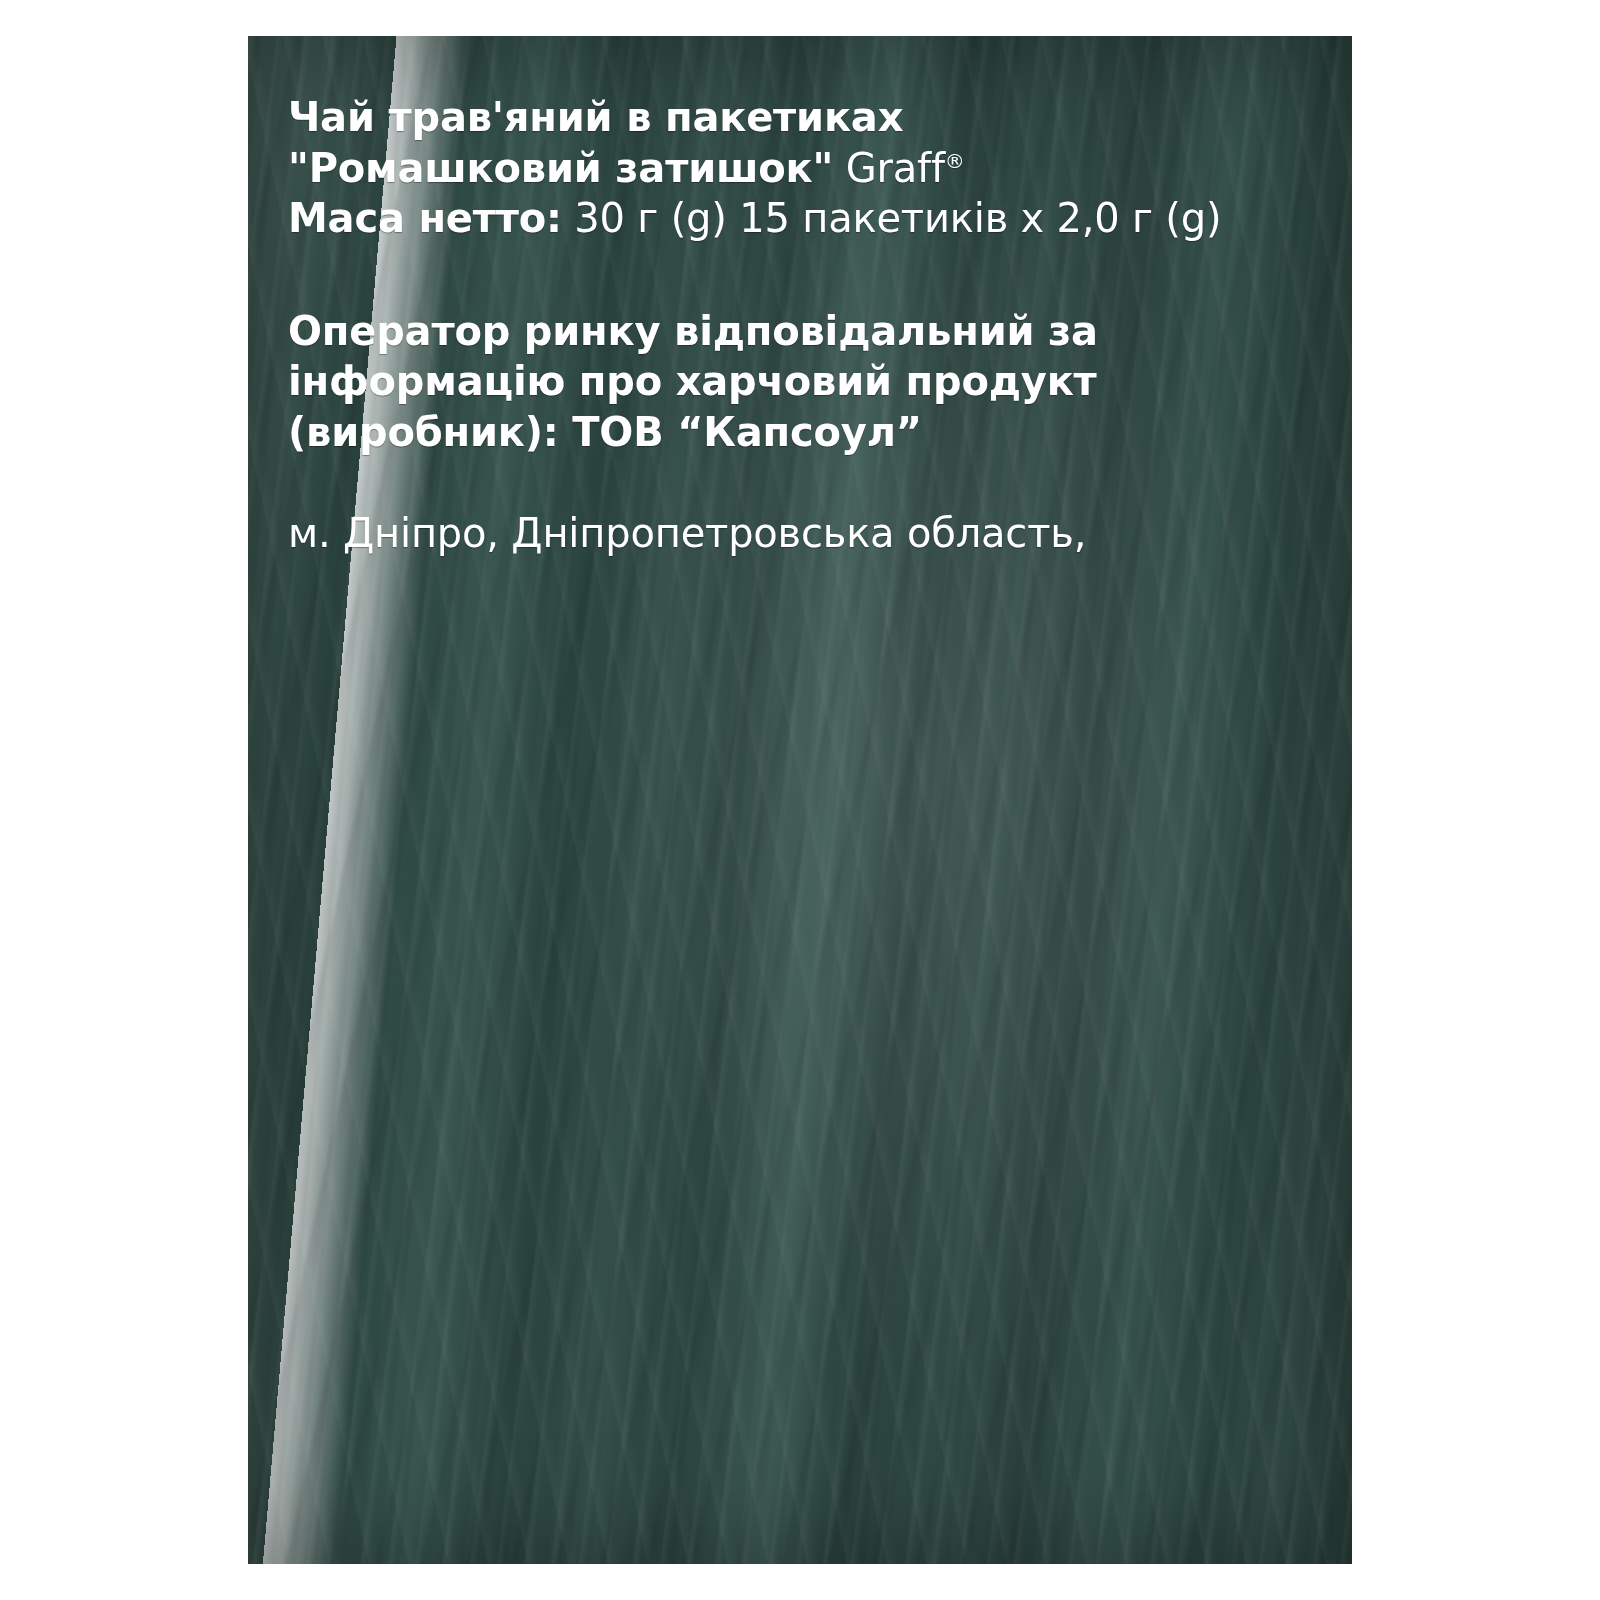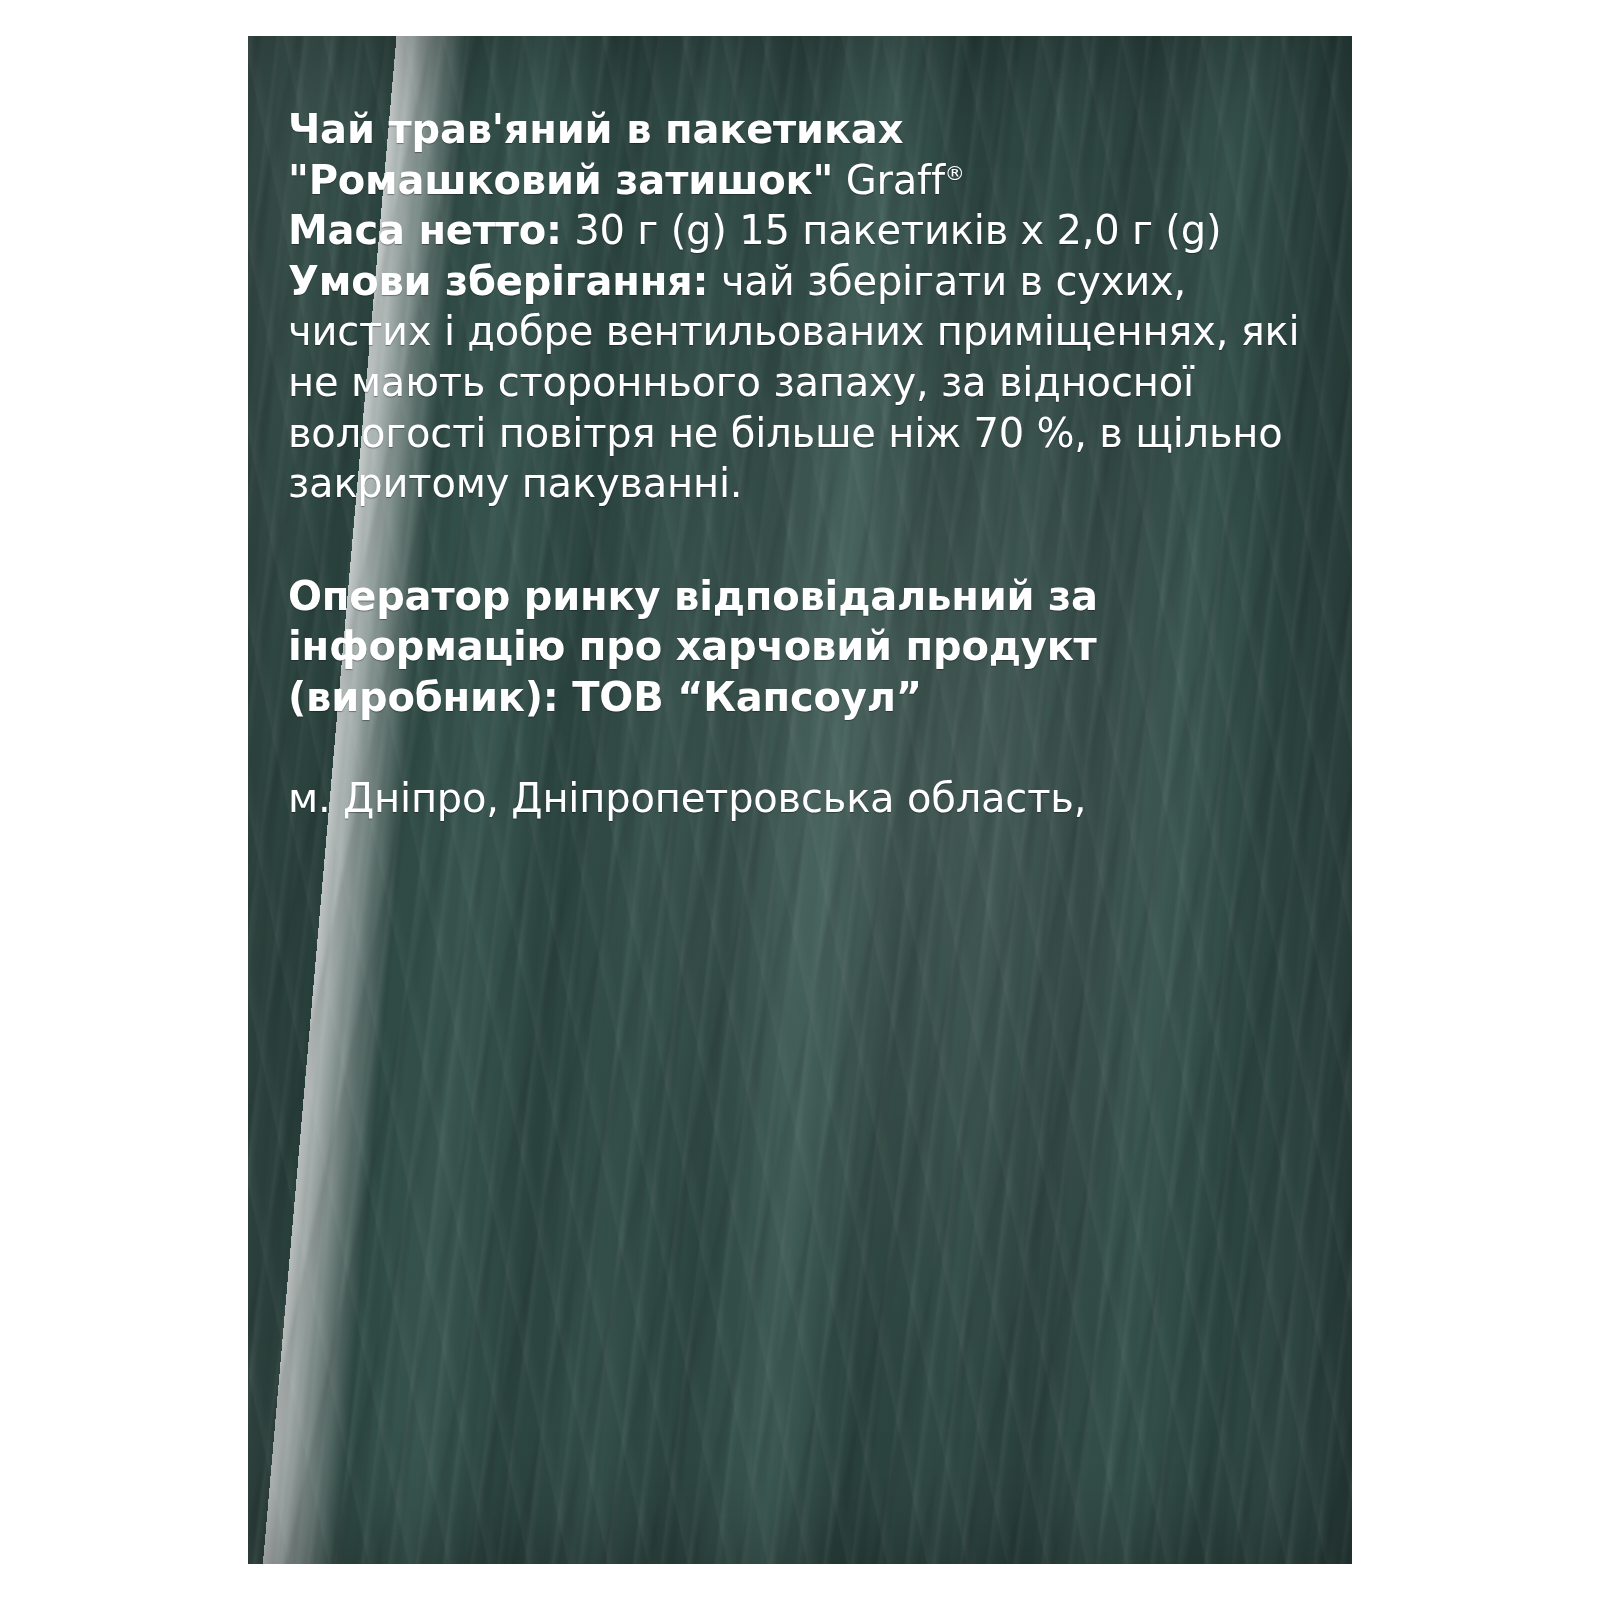--- a/index.html
+++ b/index.html
@@ -80,21 +80,21 @@
       repeating-linear-gradient(-85deg,
         rgba(0,0,0,0.00) 0px,
         rgba(0,0,0,0.05) 4px,
         rgba(0,0,0,0.00) 21px);
     pointer-events: none;
   }
 
   .text-block {
     position: absolute;
     left: 40px;
-    top: 68px;
+    top: 56px;
     width: 1032px;
     color: #ffffff;
     font-size: 40px;
     line-height: 1.265;
     letter-spacing: -0.2px;
     text-shadow: 0 1px 1px rgba(0,0,0,0.35);
   }
 
   .para { margin: 0 0 0 0; }
   .gap-lg { height: 62px; }
@@ -127,24 +127,20 @@
       </div>
 
       <div class="para">
         <b>Маса нетто:</b>
         <span>30 г (g) 15 пакетиків х 2,0 г (g)</span>
       </div>
 
 
 
 
-      <div class="para">
-        <b>Умови зберігання:</b>
-        <span>чай зберігати в сухих, чистих і добре вентильованих приміщеннях, які не мають стороннього запаху, за відносної вологості повітря не більше ніж 70 %, в щільно закритому пакуванні.</span>
-      </div>
 
 
       <div class="gap-lg"></div>
 
       <div class="para">
         <b>Оператор ринку відповідальний за інформацію про харчовий продукт (виробник): ТОВ “Капсоул”</b>
       </div>
 
       <div class="para">
         <br>

